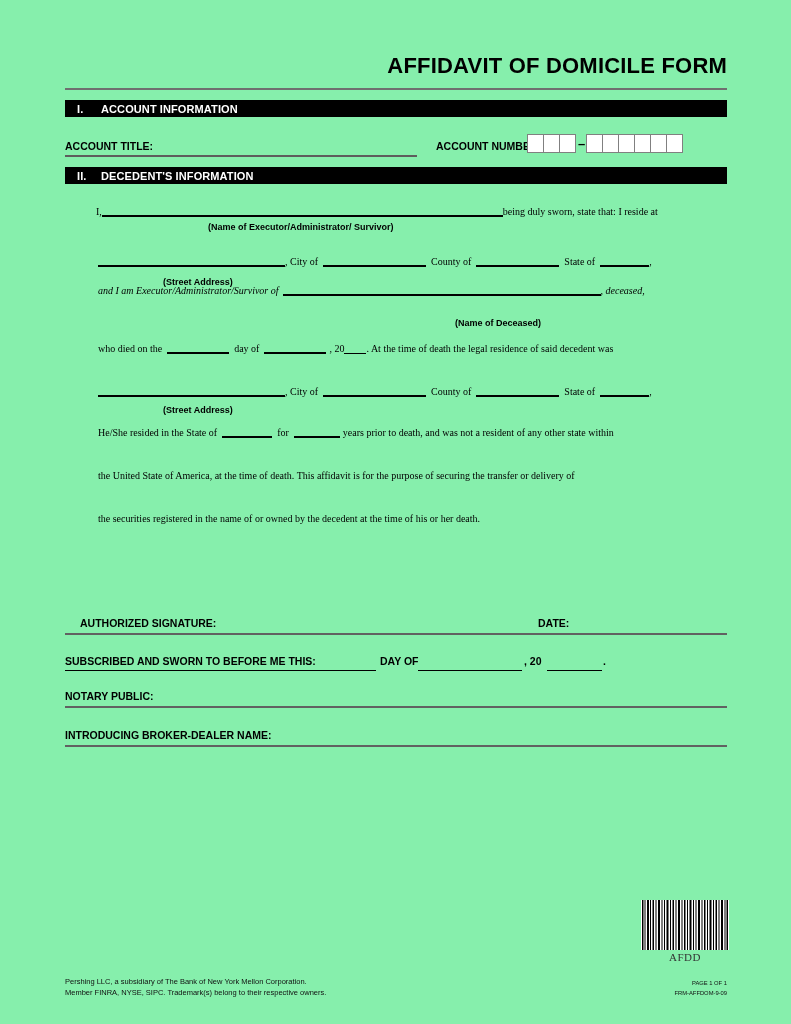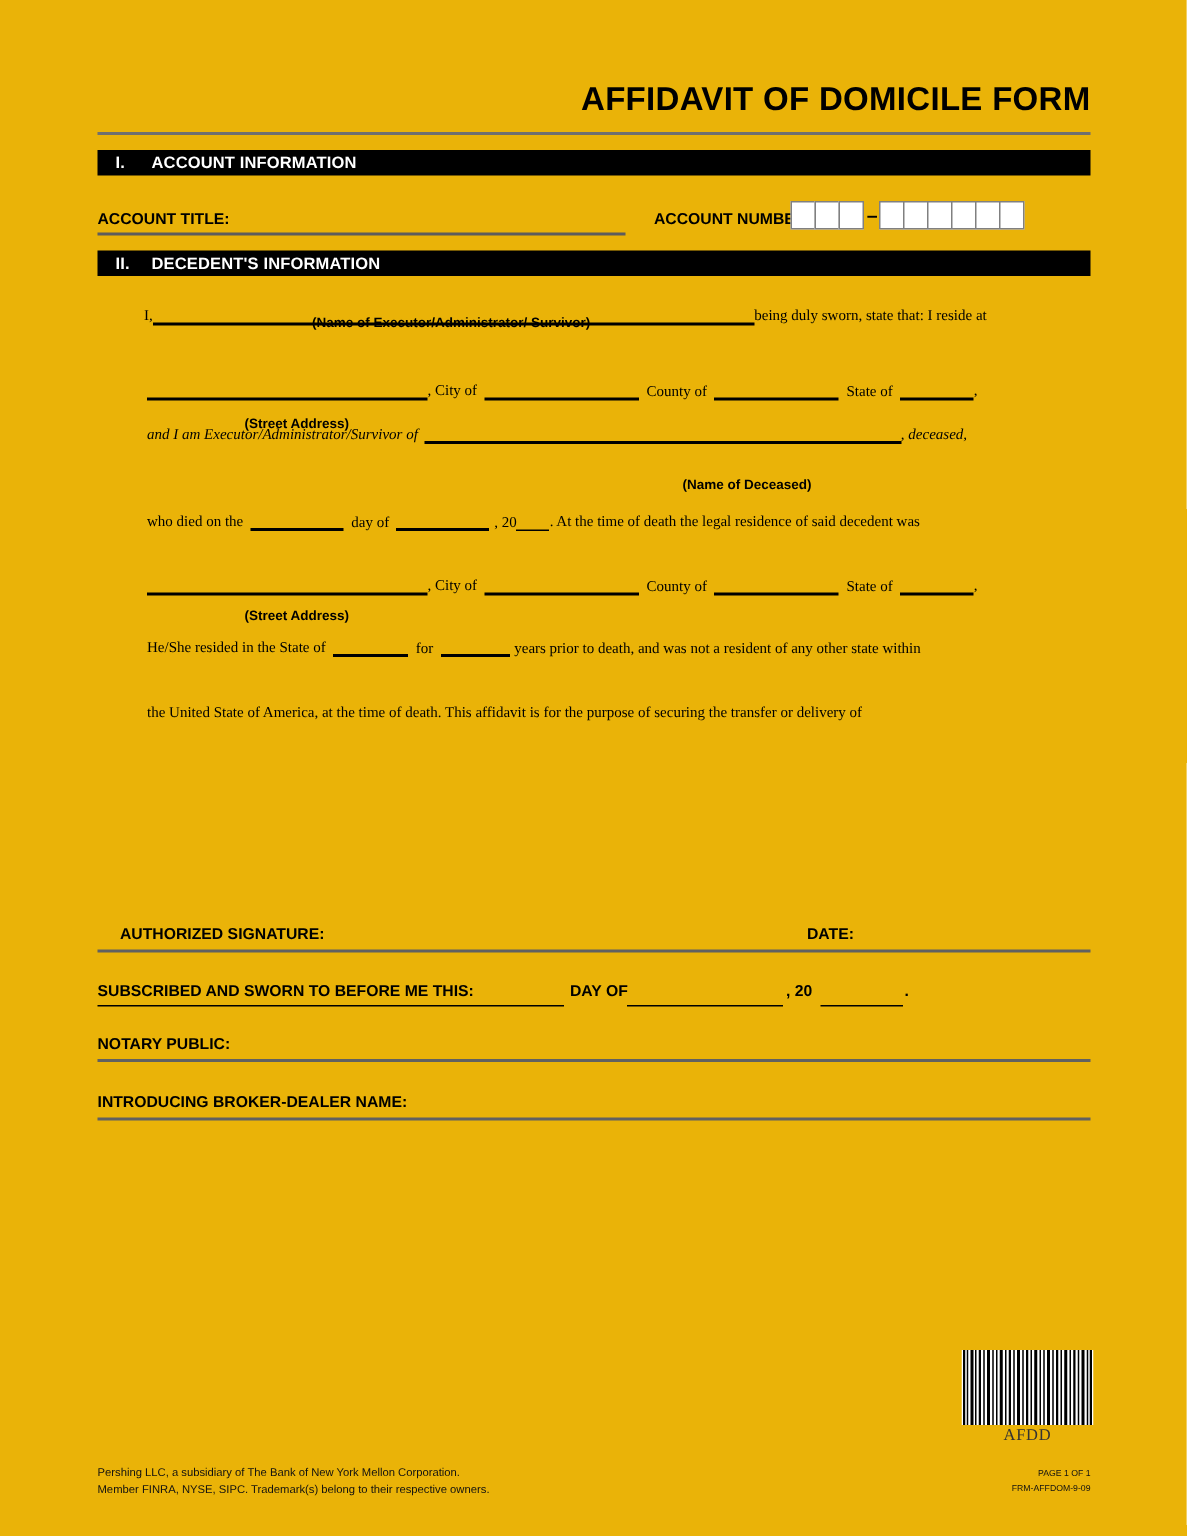--- a/index.html
+++ b/index.html
@@ -14,21 +14,21 @@
     position: relative;
     font-family: "Liberation Sans", sans-serif;
     color: #000;
     overflow: hidden;
   }
   .page {
     position: absolute;
     left: 0; top: 0;
     width: 791px;
     height: 1024px;
-    background: #eab308;
+    background: #86efac;
   }
 
   
   .doc-title {
     position: absolute;
     right: 64px;
     top: 53px;
     font-size: 22px;
     font-weight: bold;
     letter-spacing: 0.2px;
@@ -217,21 +217,21 @@
   </div>
 
   <div class="section-bar" style="top:167px;text-align:right;">
     <span class="num">II.</span>
     <span class="nm">DECEDENT'S INFORMATION</span>
   </div>
 
   <div class="body-line" style="left:96px; top:205px;">
     <span>I,</span><span class="blank" style="width:401px;"></span><span>being duly sworn, state that: I reside at</span>
   </div>
-  <div class="caption" style="left:208px; top:210px;">(Name of Executor/Administrator/ Survivor)</div>
+  <div class="caption" style="left:208px; top:222px;">(Name of Executor/Administrator/ Survivor)</div>
 
   <div class="body-line" style="left:98px; top:255px;">
     <span class="blank" style="width:187px;"></span><span>, City of</span><span class="blank" style="width:103px; margin-left:5px;"></span><span style="margin-left:5px;">County of</span><span class="blank" style="width:83px; margin-left:5px;"></span><span style="margin-left:5px;">State of</span><span class="blank" style="width:49px; margin-left:5px;"></span><span>,</span>
   </div>
   <div class="caption" style="left:163px; top:277px;">(Street Address)</div>
 
   <div class="body-line" style="left:98px; top:284px;font-style:italic;">
     <span>and I am Executor/Administrator/Survivor of</span><span class="blank" style="width:318px; margin-left:4px;"></span><span>, deceased,</span>
   </div>
   <div class="caption" style="left:455px; top:318px;">(Name of Deceased)</div>
@@ -244,20 +244,21 @@
     <span class="blank" style="width:187px;"></span><span>, City of</span><span class="blank" style="width:103px; margin-left:5px;"></span><span style="margin-left:5px;">County of</span><span class="blank" style="width:83px; margin-left:5px;"></span><span style="margin-left:5px;">State of</span><span class="blank" style="width:49px; margin-left:5px;"></span><span>,</span>
   </div>
   <div class="caption" style="left:163px; top:405px;">(Street Address)</div>
 
   <div class="body-line" style="left:98px; top:426px;">
     <span>He/She resided in the State of</span><span class="blank" style="width:50px; margin-left:5px;"></span><span style="margin-left:5px;">for</span><span class="blank" style="width:46px; margin-left:5px;"></span><span style="margin-left:3px;">years prior to death, and was not a resident of any other state within</span>
   </div>
 
   <div class="body-line" style="left:98px; top:471px;">the United State of America, at the time of death. This affidavit is for the purpose of securing the transfer or delivery of</div>
 
+  <div class="body-line" style="left:98px; top:514px;">the securities registered in the name of or owned by the decedent at the time of his or her death.</div>
 
 
   <div class="lbl" style="left:80px; top:617px;">AUTHORIZED SIGNATURE:</div>
   <div class="lbl" style="left:538px; top:617px;">DATE:</div>
   <div class="sig-rule" style="left:65px; top:633px; width:662px;"></div>
 
   <div class="lbl" style="left:65px; top:655px;">SUBSCRIBED AND SWORN TO BEFORE ME THIS:</div>
   <div class="rule-dark" style="left:65px; top:670px; width:207px;"></div>
   <div class="rule-dark" style="left:272px; top:670px; width:104px;"></div>
   <div class="lbl" style="left:380px; top:655px;">DAY OF</div>

